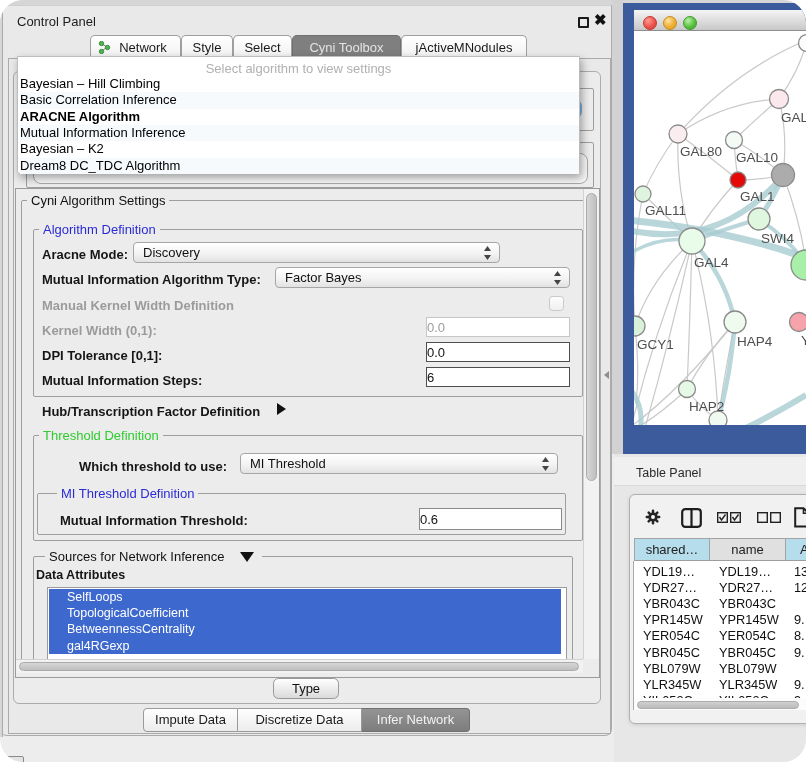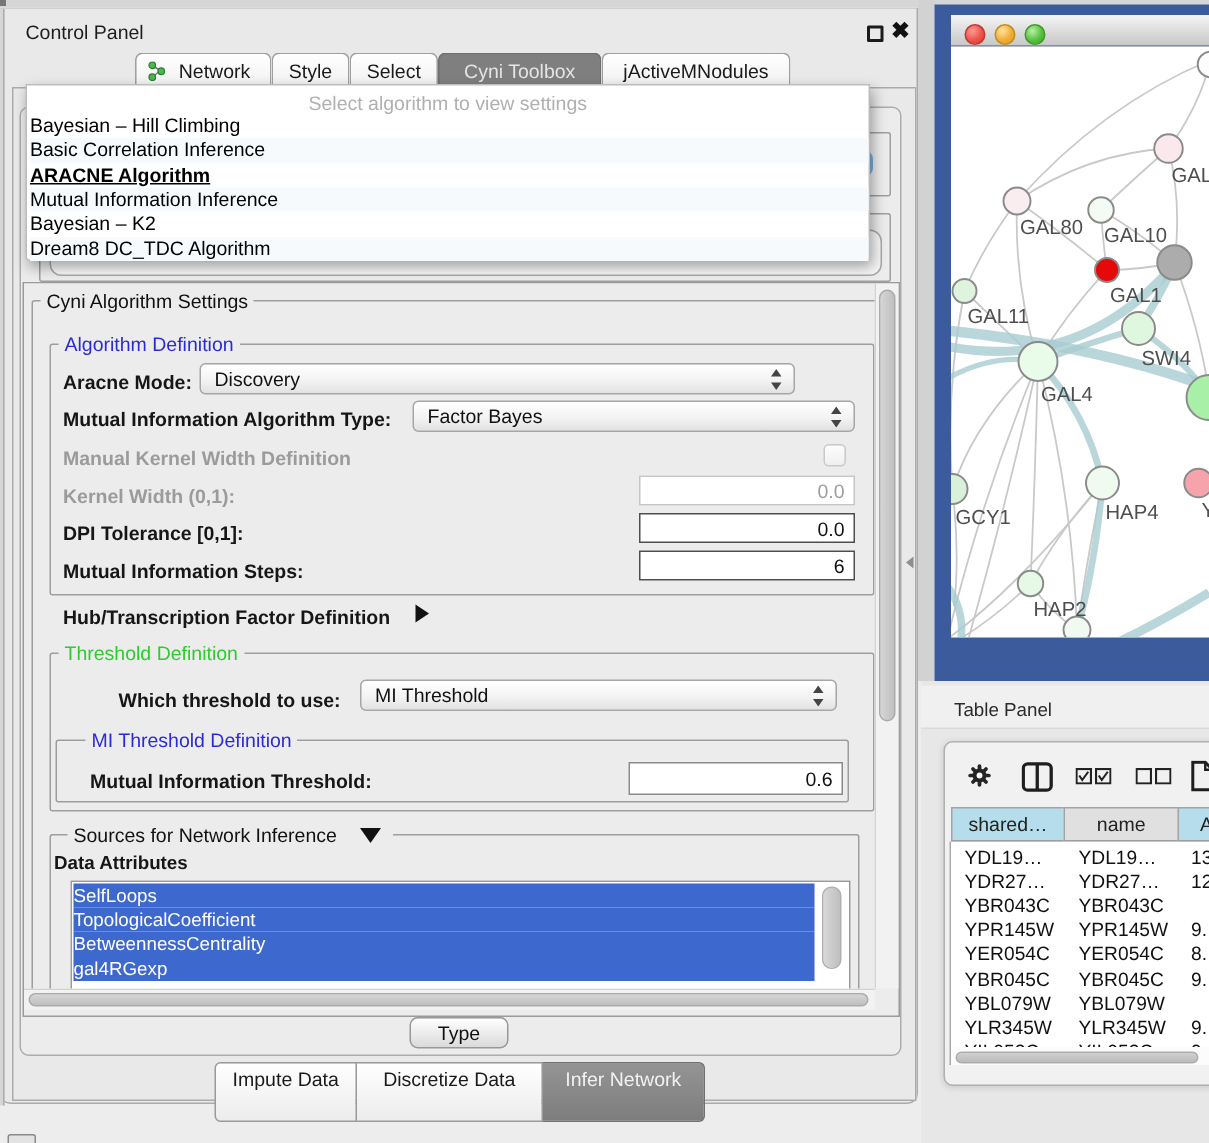--- a/index.html
+++ b/index.html
@@ -1,17 +1,17 @@
 <!DOCTYPE html>
 <html><head>
 <meta charset="utf-8">
 <style>
   html,body{margin:0;padding:0;}
   .stage{position:relative;width:806px;height:762px;background:#EDEDED;overflow:hidden;
-         font-family:"Liberation Sans",sans-serif;-webkit-font-smoothing:antialiased;}
+         font-family:"Liberation Sans",sans-serif;border-radius:23px;-webkit-font-smoothing:antialiased;}
   .st{position:absolute;box-sizing:border-box;}
   .txt{white-space:nowrap;}
 
   
   .cpanel{left:0;top:5px;width:612px;height:731px;background:#E9E9E9;
           border-right:1px solid #ABABAB;border-bottom:1px solid #ABABAB;border-top:1px solid #CFCFCF;
           border-radius:0 0 7px 7px;}
   .cp-title{left:17px;top:8px;font-size:13px;color:#1d1d1d;}
   .btn-float{left:578px;top:11px;width:11px;height:11px;border:2px solid #1a1a1a;border-radius:1px;}
   .btn-close{left:594px;top:5px;font-size:15px;font-weight:bold;color:#111;}
@@ -41,39 +41,39 @@
           background:linear-gradient(#D6D6D6,#BFBFBF);border:1px solid #ABABAB;}
 
   .lbl{font-size:13px;font-weight:bold;color:#161616;}
   .lbl.dis{color:#9B9B9B;}
 
   .combo{height:21px;border:1px solid #A6A6A6;border-radius:4px;
          background:linear-gradient(#FFFFFF,#F3F3F3 55%,#E2E2E2);
          font-size:13px;color:#111;line-height:20px;padding-left:9px;}
   .combo .arr{position:absolute;right:7px;top:3px;}
   .field{height:20px;border:1px solid #4E4E4E;background:#FFFFFF;
-         font-size:13px;color:#111;text-align:right;line-height:19px;padding-right:6px;}
+         font-size:13px;color:#111;line-height:19px;padding-right:6px;}
   .field.dis{border:1px solid #C6C6C6;color:#9C9C9C;}
   .checkbox{width:15px;height:15px;border:1px solid #C9C9C9;border-radius:3.5px;
             background:linear-gradient(#FDFDFD,#EFEFEF);}
 
   .tri-right{width:0;height:0;border-left:9px solid #111;border-top:6px solid transparent;border-bottom:6px solid transparent;}
   .tri-down{width:0;height:0;border-top:10px solid #111;border-left:7px solid transparent;border-right:7px solid transparent;}
 
   .attr-list{border:1px solid #9A9A9A;background:#FFFFFF;}
   .attr-row{position:absolute;left:1px;width:494px;height:16.2px;background:#3D68CE;
-            color:#FFFFFF;font-size:12.5px;line-height:16px;padding-left:0;white-space:nowrap;}
+            color:#FFFFFF;font-size:12.5px;line-height:16px;padding-left:18px;white-space:nowrap;}
   .list-thumb{left:500px;top:3px;width:13px;height:55px;border-radius:6px;
               background:linear-gradient(90deg,#D8D8D8,#BFBFBF);border:1px solid #B0B0B0;}
 
   .applybtn{left:273px;top:672px;width:66px;height:21px;border:1px solid #989898;border-radius:5.5px;
             background:linear-gradient(#FFFFFF,#DADADA);font-size:13px;color:#111;
             text-align:center;line-height:20px;}
 
-  .btab{top:702px;height:40px;border:1px solid #9A9A9A;background:linear-gradient(#FFFFFF,#ECECEC);
+  .btab{top:702px;height:24px;border:1px solid #9A9A9A;background:linear-gradient(#FFFFFF,#ECECEC);
         font-size:13px;color:#1a1a1a;text-align:center;line-height:21px;}
   .btab.first{border-radius:4px 0 0 4px;}
   .btab.last{border-radius:0 4px 4px 0;border-left:none;}
   .btab.mid{border-left:none;}
   .btab.sel{background:linear-gradient(#949494,#7D7D7D);color:#F2F2F2;border-color:#707070;}
 
   
   .popup{left:17px;top:50px;width:563px;height:118px;background:#FFFFFF;
          border:1px solid #BDBDBD;border-radius:0 0 3px 3px;box-shadow:2px 4px 9px rgba(0,0,0,0.35);}
   .popup-prompt{width:100%;text-align:center;font-size:13px;color:#B0B0B0;padding-top:4px;}
@@ -165,21 +165,21 @@
 
     <div class="st viewport">
 
       <div class="st groupbox" style="left:5px;top:11px;width:571px;height:475px;"></div>
       <div class="st gb-label txt" style="left:11px;top:4px;">Cyni Algorithm Settings</div>
 
       <div class="st groupbox" style="left:17px;top:40px;width:550px;height:168px;"></div>
       <div class="st gb-label blue txt" style="left:23px;top:33px;">Algorithm Definition</div>
 
       <div class="st lbl txt" style="left:26px;top:58px;">Aracne Mode:</div>
-      <div class="st combo" style="left:117px;top:53px;width:397px;">
+      <div class="st combo" style="left:117px;top:53px;width:367px;">
         <span>Discovery</span>
         <svg class="arr" width="9" height="14" viewBox="0 0 9 14">
             <path d="M4.5 0 L8 5 L1 5 Z" fill="#444"></path>
             <path d="M4.5 14 L8 9 L1 9 Z" fill="#444"></path>
           </svg>
       </div>
 
       <div class="st lbl txt" style="left:26px;top:83px;">Mutual Information Algorithm Type:</div>
       <div class="st combo" style="left:259px;top:78px;width:295px;">
         <span>Factor Bayes</span>
@@ -247,21 +247,21 @@
     </div>
     <div class="st btab last sel" style="left:362px;width:108px;">
       <span>Infer Network</span>
     </div>
 
     <div class="st popup">
       <div class="popup-prompt txt">Select algorithm to view settings</div>
       <div id="popup-items">
           <div class="popup-item" style="top: 19px;">Bayesian – Hill Climbing</div>
           <div class="popup-item alt" style="top: 35.3px;">Basic Correlation Inference</div>
-          <div class="popup-item hl" style="top: 51.6px; text-decoration: underline;">ARACNE Algorithm</div>
+          <div class="popup-item hl" style="top: 51.6px;">ARACNE Algorithm</div>
           <div class="popup-item alt" style="top: 67.9px;">Mutual Information Inference</div>
           <div class="popup-item" style="top: 84.2px;">Bayesian – K2</div>
           <div class="popup-item alt" style="top: 100.5px;">Dream8 DC_TDC Algorithm</div>
         </div>
     </div>
   </div>
 
   <div class="st div-arrow"></div>
 
   <div class="st netwin">

